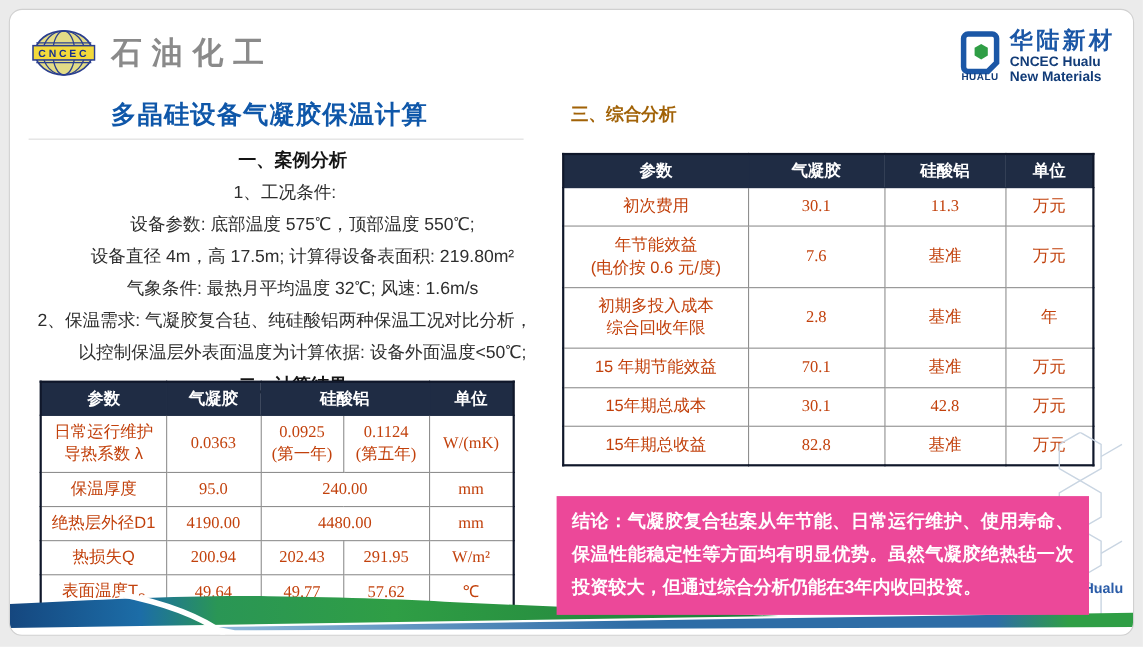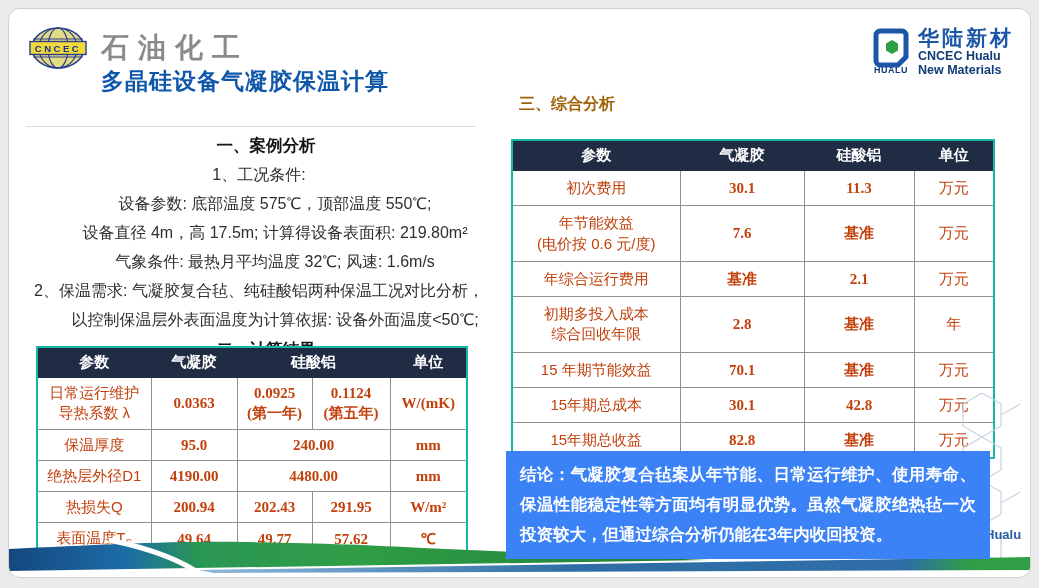--- a/index.html
+++ b/index.html
@@ -20,55 +20,55 @@
     font-size:28px;font-weight:700;color:#8a8a8a;letter-spacing:9px;
   }
   .hualu{position:absolute;right:16px;top:18px;display:flex;align-items:flex-start;}
   .hualu-text{margin-left:4px;}
   .hualu-cn{font-size:21px;font-weight:700;color:#1b57a6;letter-spacing:3px;line-height:22px;}
   .hualu-en1{font-size:12.5px;font-weight:700;color:#123c78;line-height:14px;}
   .hualu-en2{font-size:12.5px;font-weight:700;color:#123c78;line-height:14px;}
 
   
   .title{
-    position:absolute;left:92px;top:57px;font-size:23px;font-weight:700;color:#0f57a9;
+    position:absolute;left:92px;top:80px;font-size:23px;font-weight:700;color:#0f57a9;
     letter-spacing:1px;
   }
   .title-rule{position:absolute;left:17px;top:117px;width:450px;height:1px;background:#dcdcdc;}
   .case{position:absolute;left:20px;top:126px;width:458px;font-size:16px;color:#2e2e2e;text-align:center;}
   .case .h1{font-weight:700;font-size:16.5px;color:#141414;padding-left:16px;margin-bottom:8px;}
   .case .t0{padding-left:2px;margin-bottom:8px;}
   .case .t1{padding-left:34px;margin-bottom:8px;}
   .case .h2{font-weight:700;font-size:16.5px;color:#141414;padding-left:16px;margin-top:2px;}
 
   
   table{border-collapse:collapse;table-layout:fixed;text-align:center;}
-  table.tbl{border:2px solid #14b8a6;}
+  table.tbl{border:2px solid #0f172a;}
   table.tbl th{
     background:#1f2c44;color:#ffffff;font-size:15px;font-weight:700;
     padding:5px 2px;border:1px solid #1f2c44;
   }
   table.tbl td{
     border:1px solid #8f8f8f;font-size:15px;color:#c2410c;
     padding:5px 2px;white-space:pre-line;line-height:1.35;
   }
-  td.num{font-family:"Liberation Serif",serif;font-weight:bold;}
+  td.num{font-family:"Liberation Serif",serif;}
   .calc-wrap{position:absolute;left:27px;top:337px;}
   table.calc{width:430px;}
   table.analysis{width:482px;}
   table.analysis td{padding:7px 2px;}
   sub.ts{font-size:10px;}
 
   
   .rightcol{position:absolute;left:502px;top:85px;width:488px;}
   .rightcol .h1{font-weight:700;font-size:16px;color:#a16207;padding-left:8px;}
   .rightcol .tblwrap{margin-top:24px;}
   .conclusion{
     position:absolute;left:497px;top:442px;width:456px;
-    background:#3b82f6;color:#ffffff;font-weight:700;font-size:16.5px;
+    background:#ec4899;color:#ffffff;font-weight:700;font-size:16.5px;
     line-height:1.82;padding:8px 14px 10px 14px;text-align:justify;z-index:3;
   }
 
   
   .watermark{position:absolute;right:0;bottom:4px;z-index:1;}
   .swoosh{position:absolute;left:0;bottom:0;width:100%;height:44px;z-index:2;}
 </style>
 </head>
 <body>
 
@@ -190,26 +190,20 @@
           <td>初次费用</td>
           <td class="num">30.1</td>
           <td class="num">11.3</td>
           <td>万元</td>
         </tr>
         <tr>
           <td>年节能效益
 (电价按 0.6 元/度)</td>
           <td class="num">7.6</td>
           <td class="num">基准</td>
-          <td>万元</td>
-        </tr>
-        <tr>
-          <td>年综合运行费用</td>
-          <td class="num">基准</td>
-          <td class="num">2.1</td>
           <td>万元</td>
         </tr>
         <tr>
           <td>初期多投入成本
 综合回收年限</td>
           <td class="num">2.8</td>
           <td class="num">基准</td>
           <td>年</td>
         </tr>
         <tr>

